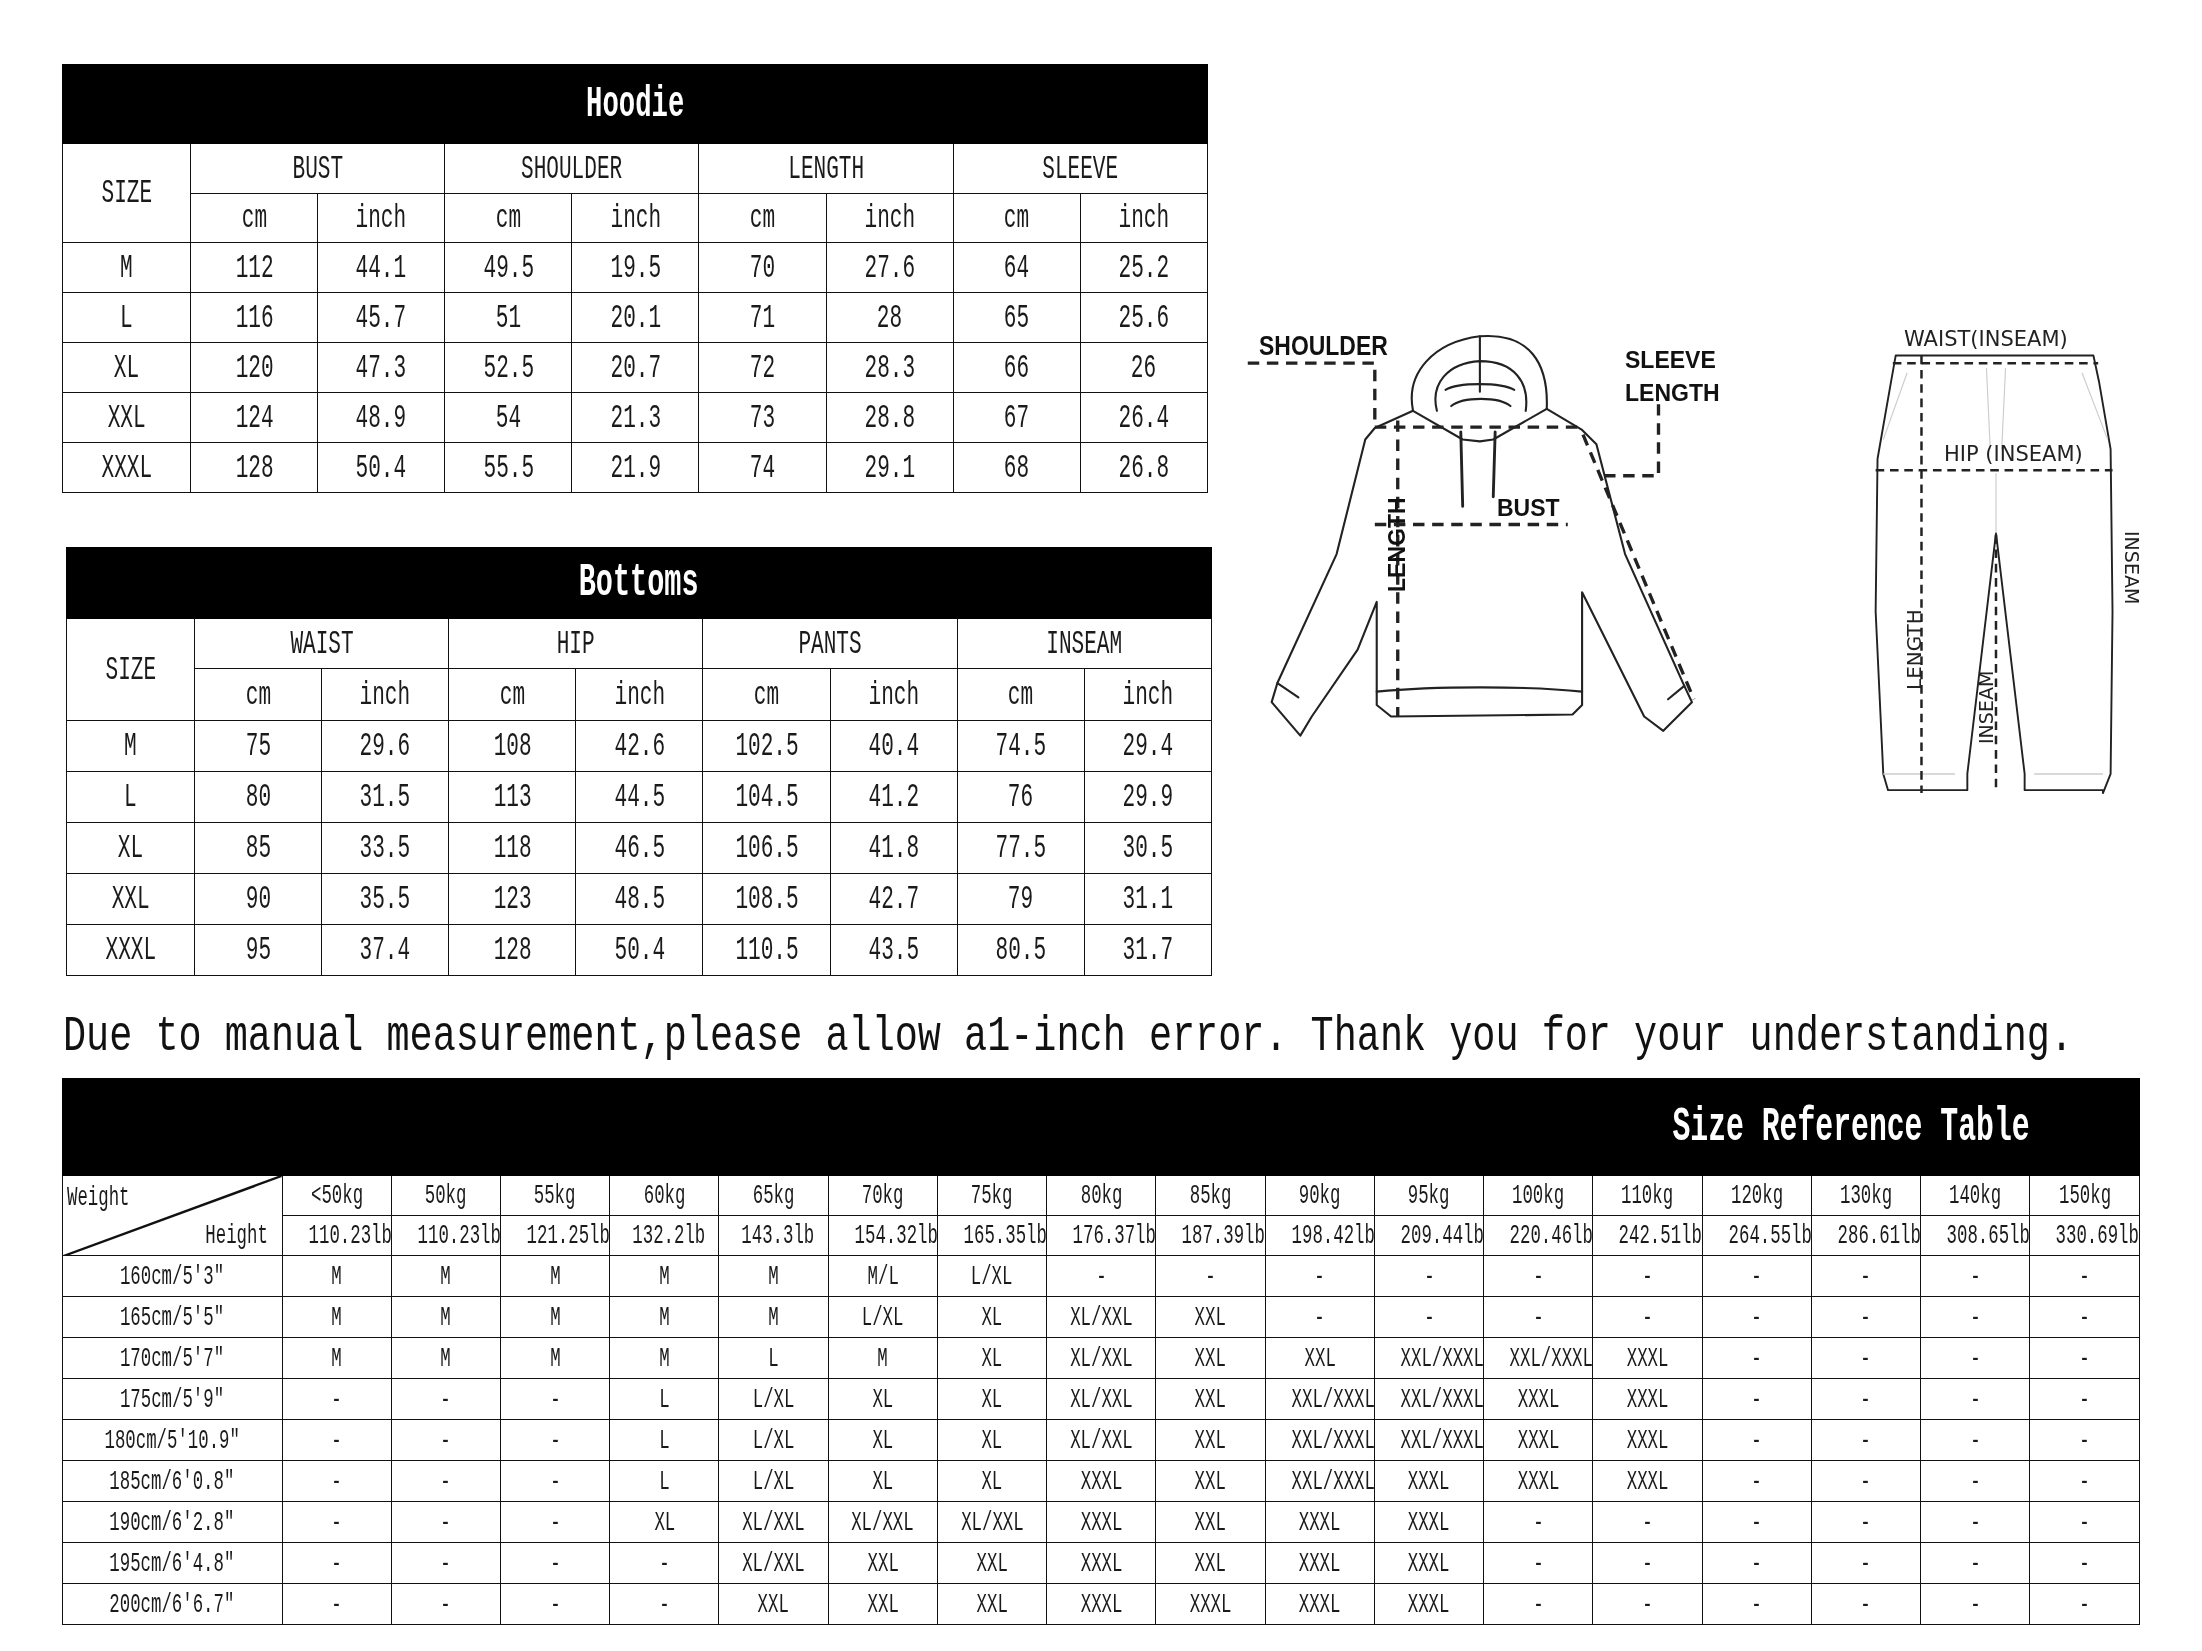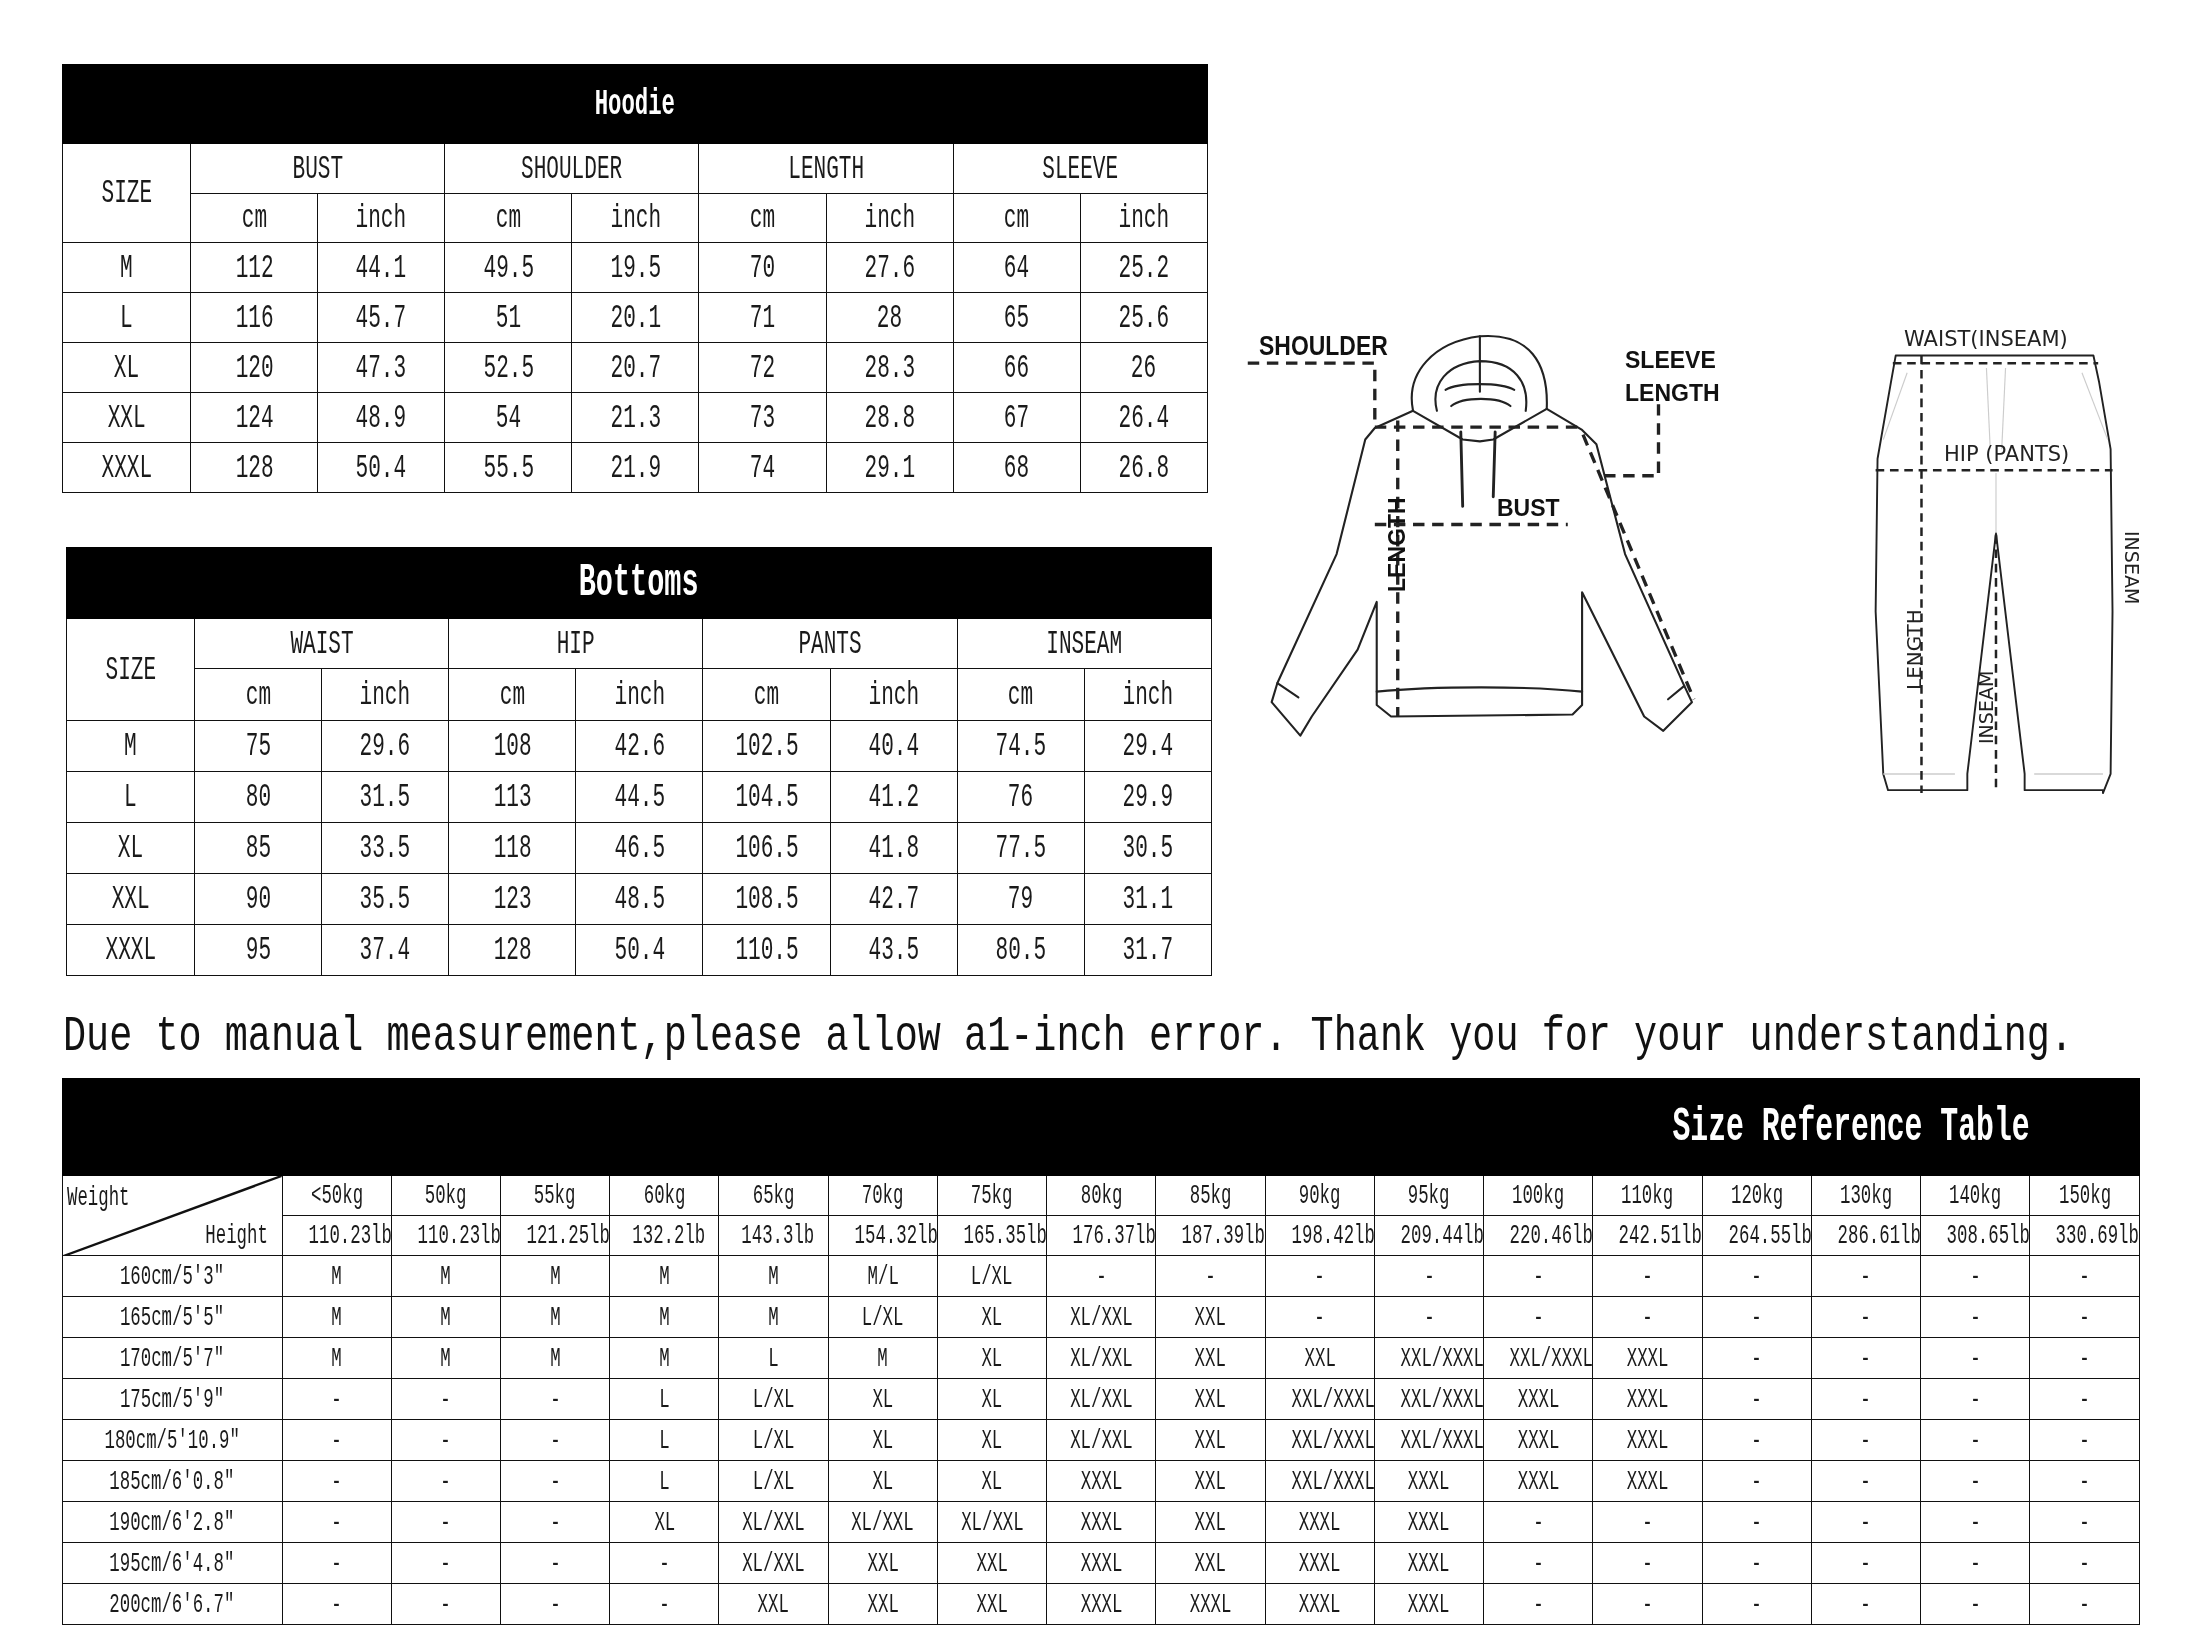--- a/index.html
+++ b/index.html
@@ -6,21 +6,21 @@
   body { width:2202px; height:1652px; position:relative; overflow:hidden;
          font-family:"Liberation Mono", "DejaVu Sans Mono", monospace; color:#111; }
   .abs { position:absolute; }
   table.sz { position:absolute; border-collapse:collapse; table-layout:fixed; }
   table.sz td { border:1.9px solid #111; text-align:center; vertical-align:middle; padding:0;
                 font-family:"Liberation Mono","DejaVu Sans Mono",monospace; color:#1a1a1a;
                 transform-origin:center; white-space:nowrap; overflow:hidden; }
   table.sz td span.sq { display:inline-block; transform:scaleX(0.62); }
   table.sz tr.title td { background:#000; color:#fff; font-weight:bold; border-color:#000; }
   .hoodie td { font-size:34px; }
-  .hoodie tr.title td { font-size:36px; }
+  .hoodie tr.title td { font-size:44px; }
   .bottoms td { font-size:34px; }
   .bottoms tr.title td { font-size:46px; }
   .ref td { font-size:28px; }
   .ref tr.title td { font-size:48px; font-weight:normal;text-align:right; }
   .ref td.corner { position:relative; text-align:center;text-decoration:underline; }
   .corner .w { position:absolute; left:3.8px; top:5.7px; }
   .corner .h { position:absolute; right:13.4px; bottom:3.8px; }
   .corner svg { position:absolute; left:0; top:0; }
   .sq { display:inline-block; transform:scaleX(0.62); }
   .note { position:absolute; left:63px; top:1008px; font-size:50px; white-space:nowrap;
@@ -258,21 +258,21 @@
       <path d="M228 50 L255 120" stroke="#ccc" stroke-width="1.2"></path>
     </g>
     <g fill="none" stroke="#222" stroke-width="2.6" stroke-dasharray="9 6">
       <path d="M30 40 L245 40"></path>
       <path d="M12 152 L260 152"></path>
       <path d="M60 32 L60 490"></path>
       <path d="M138 220 L138 490"></path>
     </g>
   </svg>
   <div class="pants-label" style="left:40px; top:1.9px; font-size:21px;">WAIST(INSEAM)</div>
-  <div class="pants-label" style="left:80px; top:117px; font-size:21px;">HIP (PANTS)</div>
+  <div class="pants-label" style="left:80px; top:117px; font-size:21px;">HIP (INSEAM)</div>
   <div class="pants-label" style="left:38px; top:365px; font-size:20px; transform:rotate(-90deg); transform-origin:left top;">LENGTH</div>
   <div class="pants-label" style="left:111px; top:419px; font-size:19px; transform:rotate(-90deg); transform-origin:left top;">INSEAM</div>
   <div class="pants-label" style="left:279px; top:206px; font-size:19px; transform:rotate(90deg); transform-origin:left top;">INSEAM</div>
 </div>
 
 <div class="note">Due to manual measurement,please allow a1-inch error. Thank you for your understanding.</div>
 
 <table class="sz ref" style="left:62px; top:1078px; width:2078px;">
   <colgroup>
       <col style="width:219px">

